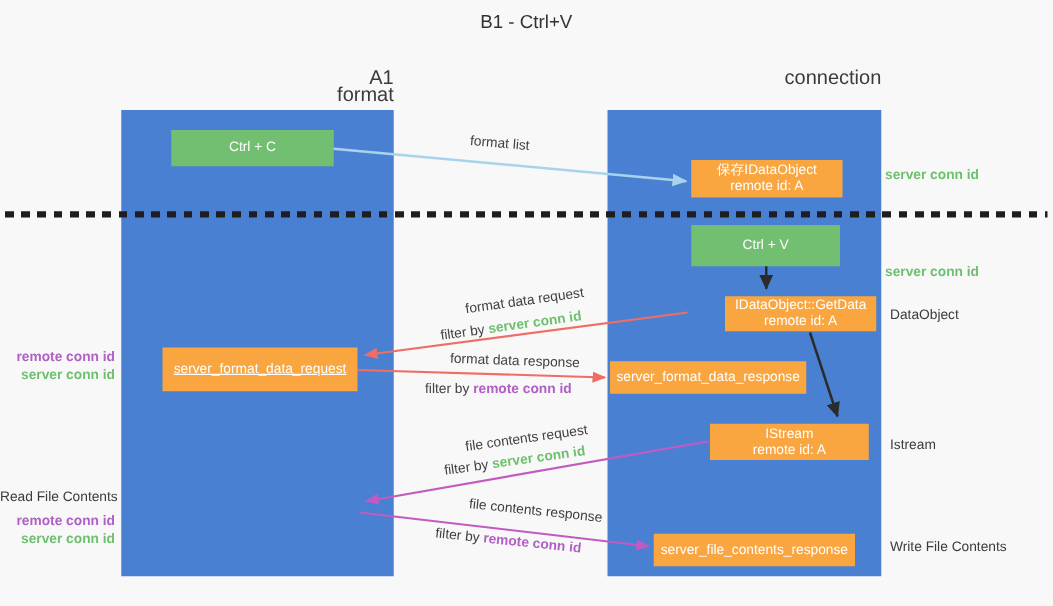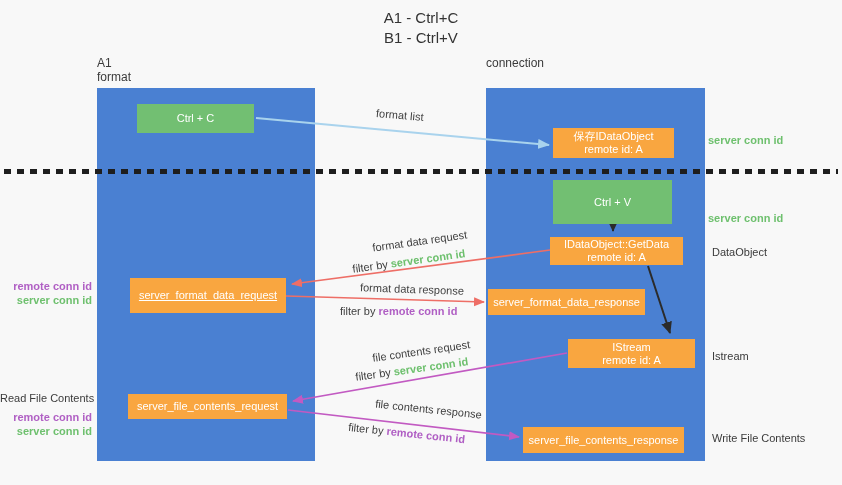--- a/index.html
+++ b/index.html
@@ -7,34 +7,33 @@
   .stage{position:relative;width:842px;height:485px;overflow:hidden;background:var(--bg,#f8f8f8);}
   .abs{position:absolute;}
   .lane{background:var(--lane-blue,#4a80d2);z-index:1;}
   .dotline{height:5px;z-index:2;background:repeating-linear-gradient(90deg,#1e1e1e 0 7px,transparent 7px 13px);}
   svg.arrows{position:absolute;left:0;top:0;z-index:2;pointer-events:none;}
   .node{z-index:3;display:flex;flex-direction:column;align-items:center;justify-content:center;
         color:#fff;font-size:11px;line-height:13px;text-align:center;white-space:nowrap;}
   .green{background:var(--node-green,#72bf72);}
   .orange{background:var(--node-orange,#f9a640);}
   .title{font-size:15px;line-height:20px;color:#333;text-align:center;z-index:3;}
-  .lane-header{font-size:12px;line-height:14px;color:#3b3b3b;text-align:left;z-index:3;}
+  .lane-header{font-size:16px;line-height:14px;color:#3b3b3b;text-align:right;z-index:3;}
   .elabel{font-size:11px;color:#3f3f3f;white-space:nowrap;z-index:3;transform-origin:center;}
   .side{font-size:11px;line-height:14px;color:#3b3b3b;white-space:nowrap;z-index:3;}
   .ralign{text-align:right;}
   .green-t{color:var(--green-text,#6ec06e);font-weight:bold;}
   .purple-t{color:var(--purple-text,#b05fc4);font-weight:bold;}
 </style>
 </head>
 <body>
 
 <div class="stage">
 
   <div class="abs title" style="left:300px;top:8px;width:242px;">
-    <div>A1 - Ctrl+C</div>
     <div>B1 - Ctrl+V</div>
   </div>
 
   <div class="abs lane-header" style="left:97px;top:56px;width:218px;">
     <div>A1</div>
     <div>format</div>
   </div>
   <div class="abs lane-header" style="left:486px;top:56px;width:219px;">
     <div>connection</div>
   </div>
@@ -61,46 +60,43 @@
     </defs>
     <line x1="256" y1="118" x2="549" y2="145" stroke="#a9d3ed" stroke-width="2" marker-end="url(#ah-blue)"></line>
     <line x1="613" y1="208" x2="613" y2="231" stroke="#2b2b2b" stroke-width="2" marker-end="url(#ah-blk)"></line>
     <line x1="648" y1="266" x2="670" y2="333" stroke="#2b2b2b" stroke-width="2" marker-end="url(#ah-blk)"></line>
     <line x1="550" y1="250" x2="292" y2="284" stroke="#ee6e66" stroke-width="1.7" marker-end="url(#ah-red)"></line>
     <line x1="286" y1="296" x2="484" y2="302" stroke="#ee6e66" stroke-width="1.7" marker-end="url(#ah-red)"></line>
     <line x1="567" y1="353" x2="293" y2="401" stroke="#c25ac2" stroke-width="1.7" marker-end="url(#ah-mag)"></line>
     <line x1="288" y1="410" x2="519" y2="437" stroke="#c25ac2" stroke-width="1.7" marker-end="url(#ah-mag)"></line>
   </svg>
 
-  <div class="abs node green" style="left:137px;top:104px;width:117px;height:29px;">
+  <div class="abs node green" style="left:137px;top:104px;width:130px;height:29px;">
     <span>Ctrl + C</span>
   </div>
   <div class="abs node orange" style="left:553px;top:128px;width:121px;height:30px;">
     <span>保存IDataObject</span>
     <span>remote id: A</span>
   </div>
-  <div class="abs node green" style="left:553px;top:180px;width:119px;height:44px;">
+  <div class="abs node green" style="left:553px;top:180px;width:119px;height:33px;">
     <span>Ctrl + V</span>
   </div>
-  <div class="abs node orange" style="left:550px;top:237px;width:133px;height:28px;">
+  <div class="abs node orange" style="left:580px;top:237px;width:121px;height:28px;">
     <span>IDataObject::GetData</span>
     <span>remote id: A</span>
   </div>
   <div class="abs node orange" style="left:130px;top:278px;width:156px;height:35px;text-decoration:underline;">
     <span>server_format_data_request</span>
   </div>
   <div class="abs node orange" style="left:488px;top:289px;width:157px;height:26px;">
     <span>server_format_data_response</span>
   </div>
   <div class="abs node orange" style="left:568px;top:339px;width:127px;height:29px;">
     <span>IStream</span>
     <span>remote id: A</span>
-  </div>
-  <div class="abs node orange" style="left:128px;top:394px;width:159px;height:25px;">
-    <span>server_file_contents_request</span>
   </div>
   <div class="abs node orange" style="left:523px;top:427px;width:161px;height:26px;text-align:right;">
     <span>server_file_contents_response</span>
   </div>
 
   <div class="abs elabel" style="left:376px;top:109px;transform:rotate(5deg);">format list</div>
 
   <div class="abs elabel" style="left:372px;top:235px;transform:rotate(-8deg);">format data request</div>
   <div class="abs elabel" style="left:352px;top:255px;transform:rotate(-8deg);">
     <span>filter by </span><span class="green-t">server conn id</span>

